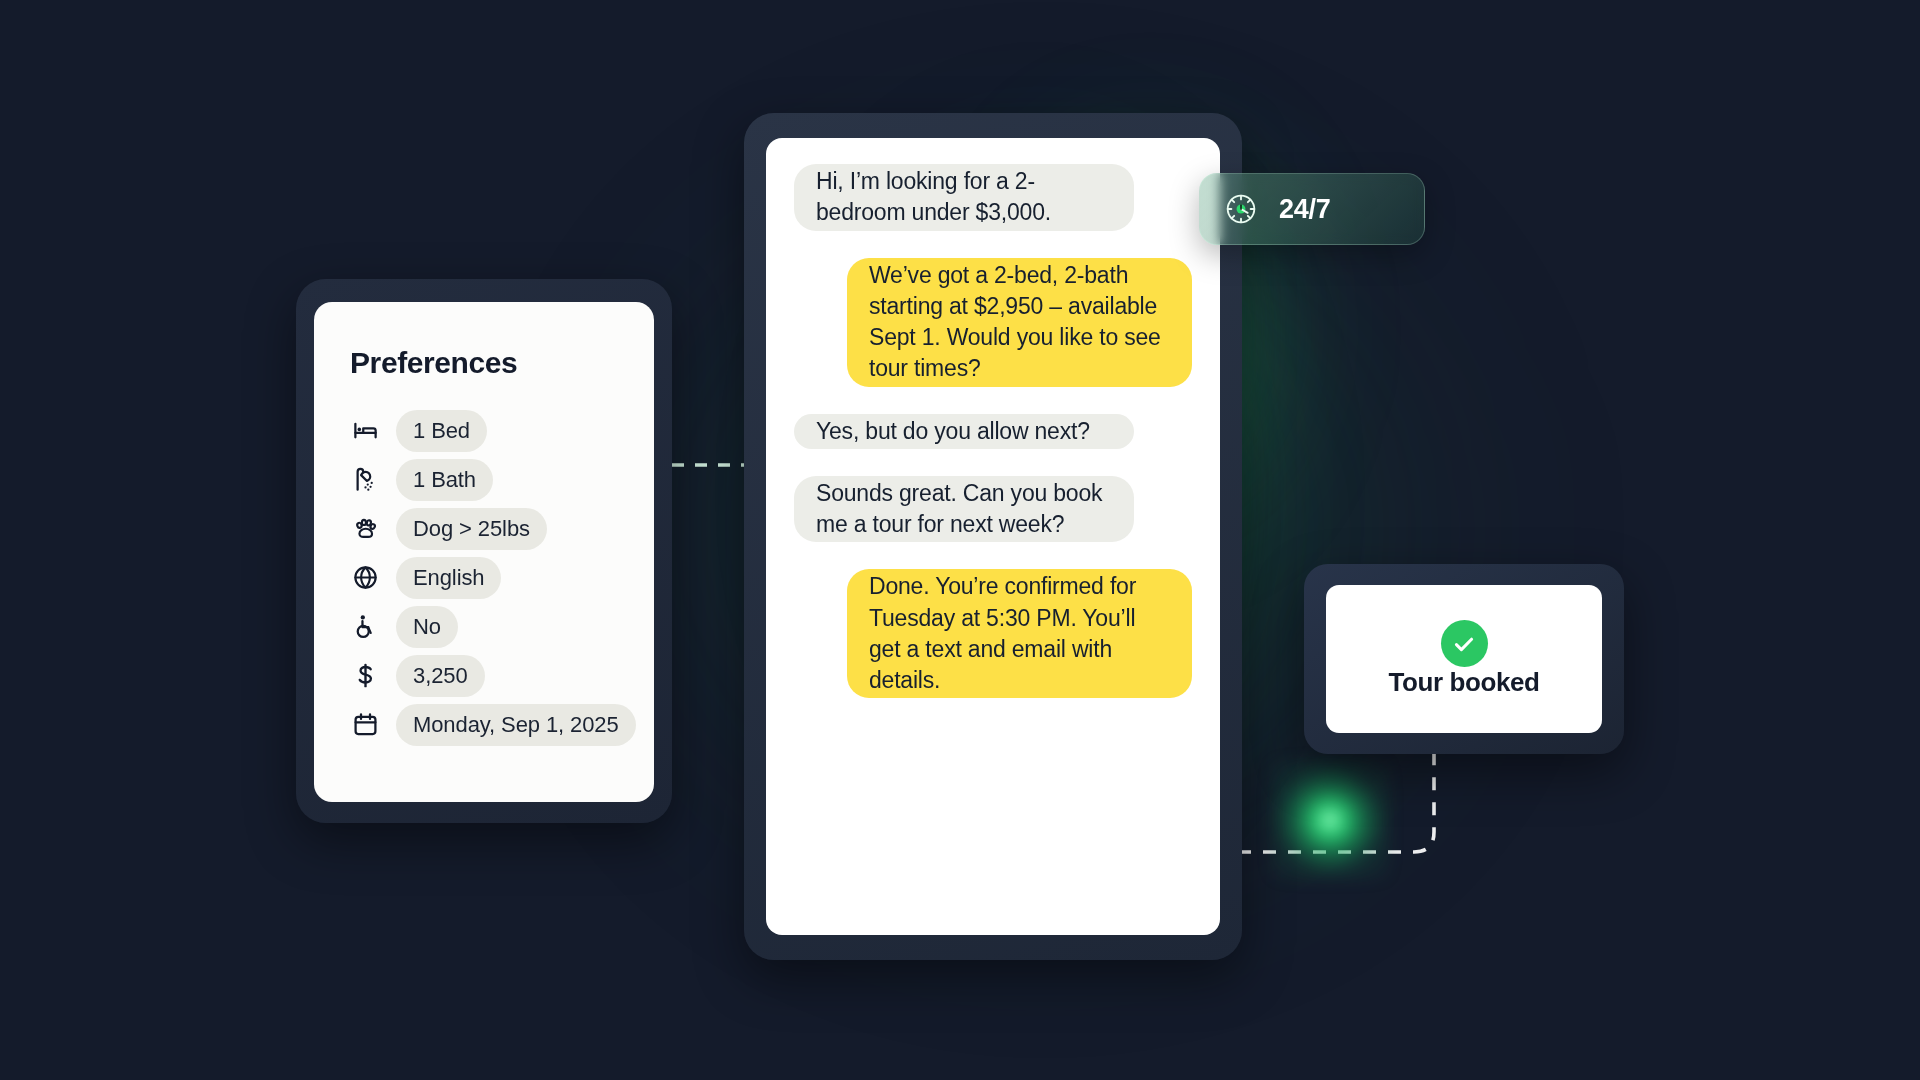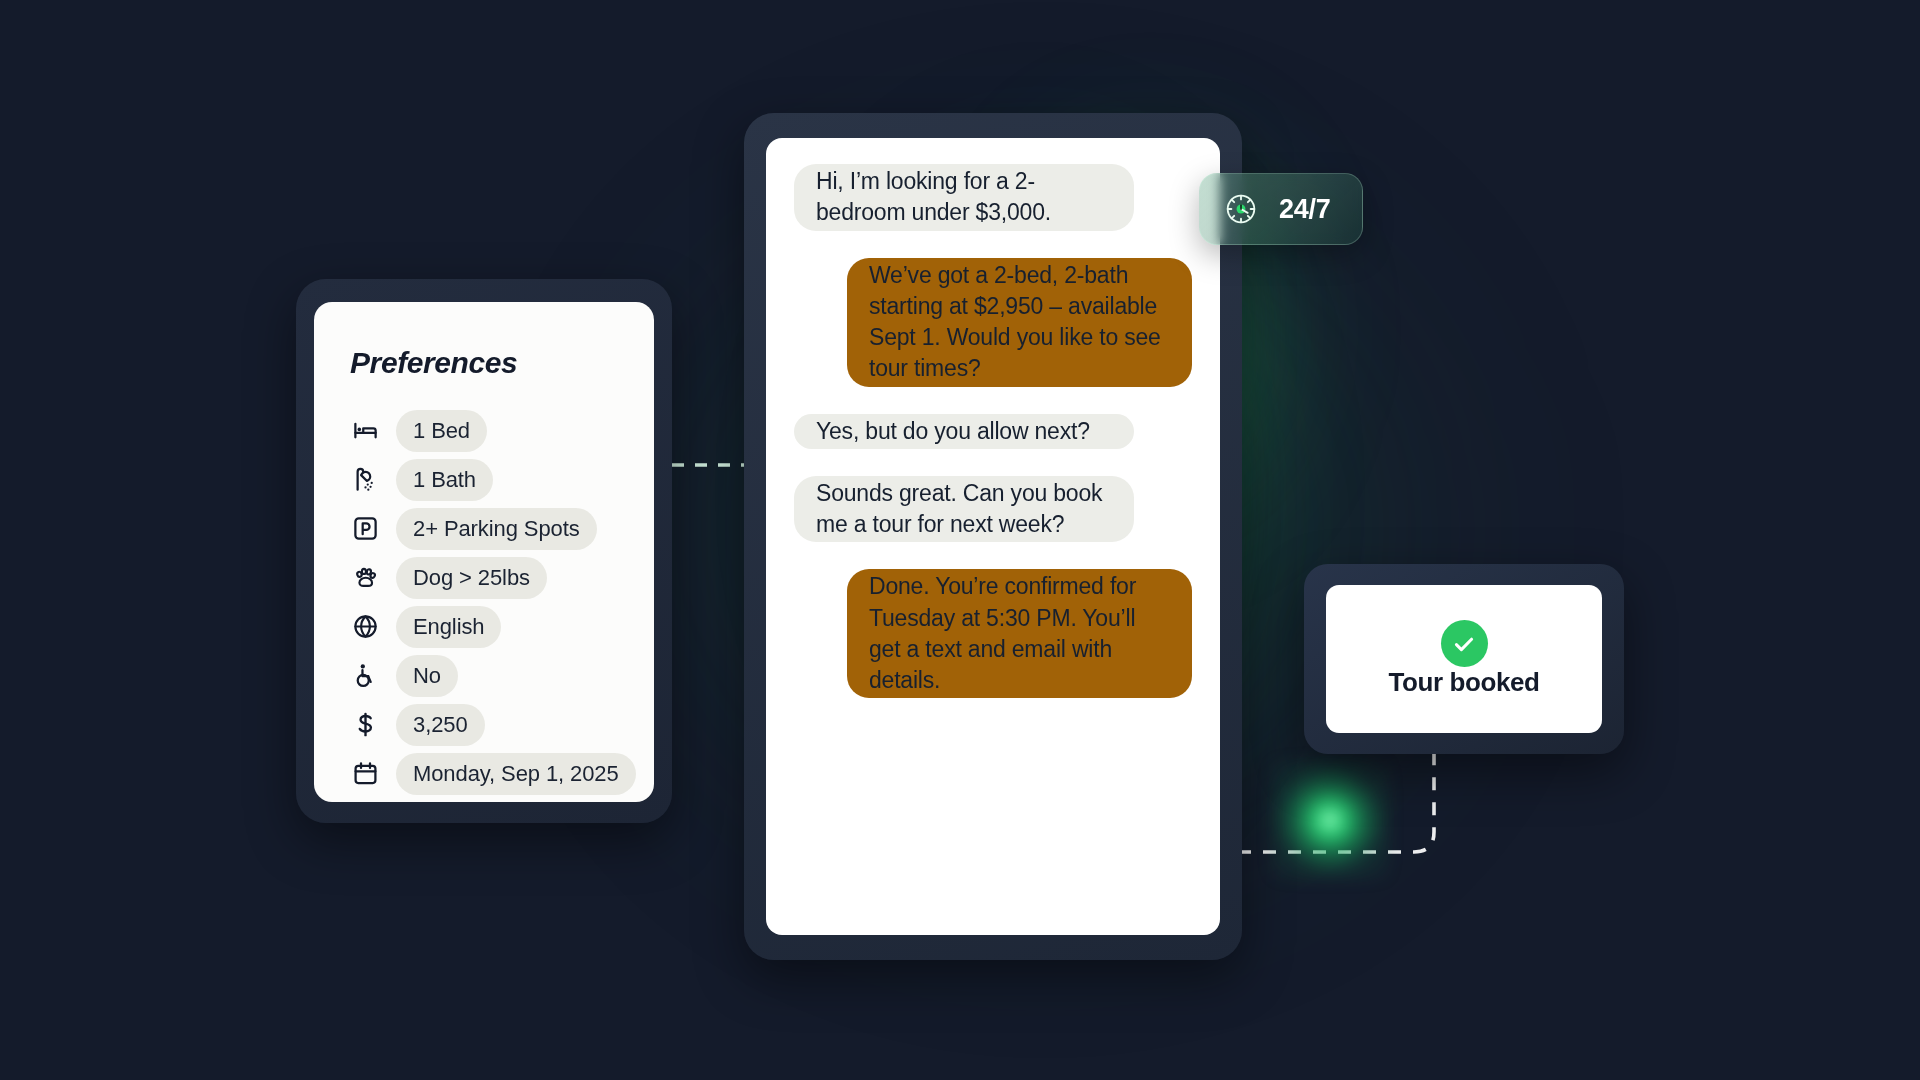--- a/index.html
+++ b/index.html
@@ -97,21 +97,20 @@
     border-radius: 18px;
     padding: 44px 0 0 0;
     overflow: hidden;
   }
   #prefs-title {
     font-size: 30px;
     font-weight: 700;
     color: #141B2B;
     letter-spacing: -0.4px;
     margin: 0 0 26px 36px;
-    font-style: italic;
   }
   .pref-row {
     display: flex;
     align-items: center;
     height: 49px;
     padding-left: 36px;
   }
   .pref-icon {
     width: 30px; height: 30px;
     flex: 0 0 30px;
@@ -151,27 +150,27 @@
     border-radius: 22px;
     padding: 2px 22px;
     font-size: 23px;
     line-height: 1.36;
     letter-spacing: -0.2px;
     color: #17202F;
     margin-bottom: 27px;
     word-wrap: break-word;
   }
   .bubble.in  { background: #ECEDE8; margin-right: auto; }
-  .bubble.out { background: #a16207; margin-left: auto; max-width: 345px; }
+  .bubble.out { background: #fde047; margin-left: auto; max-width: 345px; }
 
   
   #badge-247 {
     position: absolute;
     left: 1199px; top: 173px;
-    width: 164px; height: 72px;
+    width: 226px; height: 72px;
     border-radius: 18px;
     background: linear-gradient(135deg, rgba(110,175,145,0.42) 0%, rgba(40,95,75,0.30) 100%);
     border: 1px solid rgba(210,255,230,0.22);
     backdrop-filter: blur(6px);
     display: flex; align-items: center;
     padding-left: 20px;
     box-shadow: 0 10px 30px rgba(0,0,0,0.28);
   }
   #badge-247 .badge-icon { width: 42px; height: 42px; flex: 0 0 42px; }
   #badge-247 .badge-icon svg { width: 42px; height: 42px; display: block; }
@@ -256,29 +255,20 @@
             <path d="M14 16.5v.01"></path>
               <path d="M16.5 18.5v.01"></path>
               <path d="M12 19v.01"></path>
             <path d="M17.5 15v.01"></path>
               <path d="M14.5 21v.01"></path>
           </svg>
         </span>
         <span class="pref-pill">1 Bath</span>
       </div>
 
-      <div class="pref-row">
-        <span class="pref-icon">
-          <svg viewBox="0 0 24 24" fill="none" stroke="currentColor" stroke-width="2" stroke-linecap="round" stroke-linejoin="round">
-            <rect x="3" y="3" width="18" height="18" rx="3"></rect>
-            <path d="M9.5 17V7.5h3.2a2.9 2.9 0 0 1 0 5.8H9.5"></path>
-          </svg>
-        </span>
-        <span class="pref-pill">2+ Parking Spots</span>
-      </div>
 
       <div class="pref-row">
         <span class="pref-icon">
           <svg viewBox="0 0 24 24" fill="none" stroke="currentColor" stroke-width="1.9" stroke-linecap="round" stroke-linejoin="round">
             <ellipse cx="6.6" cy="9.2" rx="1.9" ry="2.3" transform="rotate(-20 6.6 9.2)"></ellipse>
             <ellipse cx="10.6" cy="6.6" rx="1.8" ry="2.3"></ellipse>
             <ellipse cx="15" cy="7" rx="1.8" ry="2.3" transform="rotate(14 15 7)"></ellipse>
             <ellipse cx="18.4" cy="10.2" rx="1.8" ry="2.2" transform="rotate(30 18.4 10.2)"></ellipse>
             <path d="M12.2 12.2c2.9 0 5.6 2 5.6 4.4 0 1.9-1.7 2.9-3.5 2.9h-4.2c-1.8 0-3.5-1-3.5-2.9 0-2.4 2.7-4.4 5.6-4.4z"></path>
           </svg>

